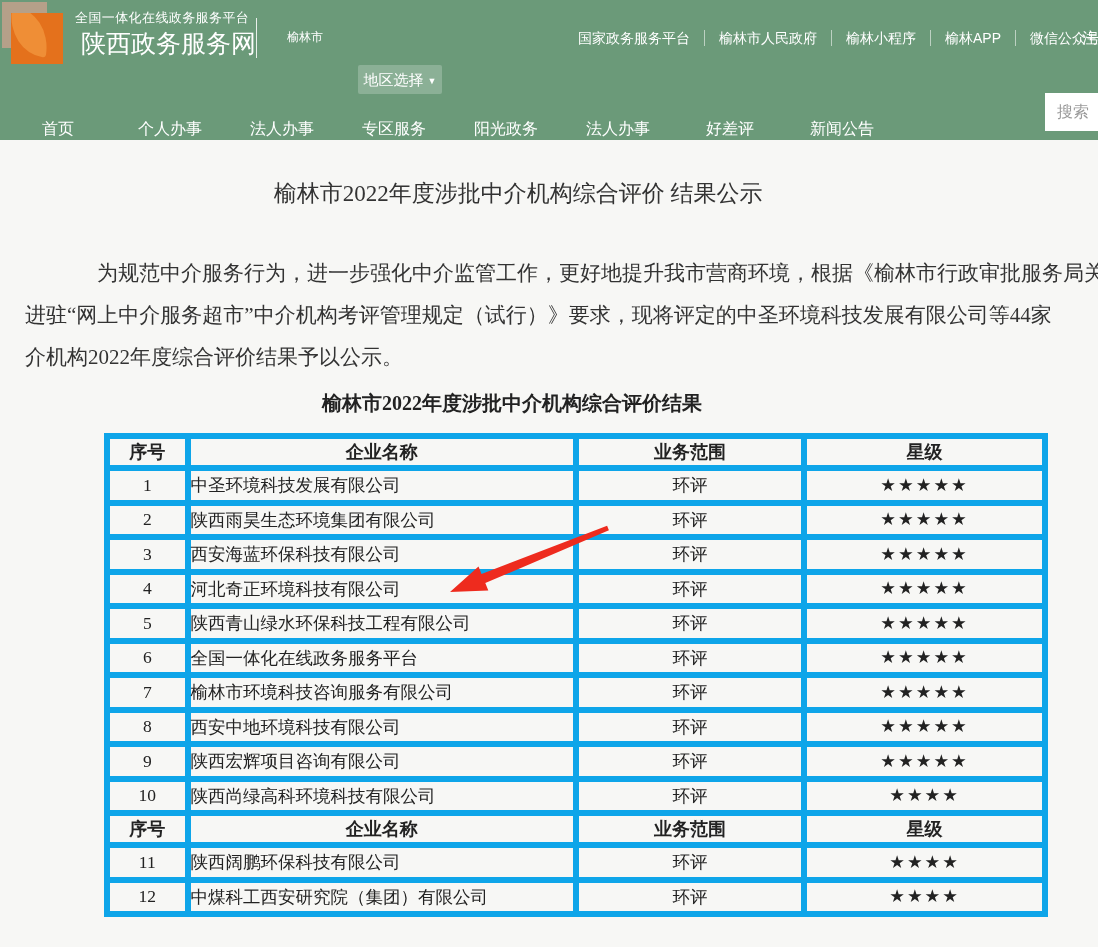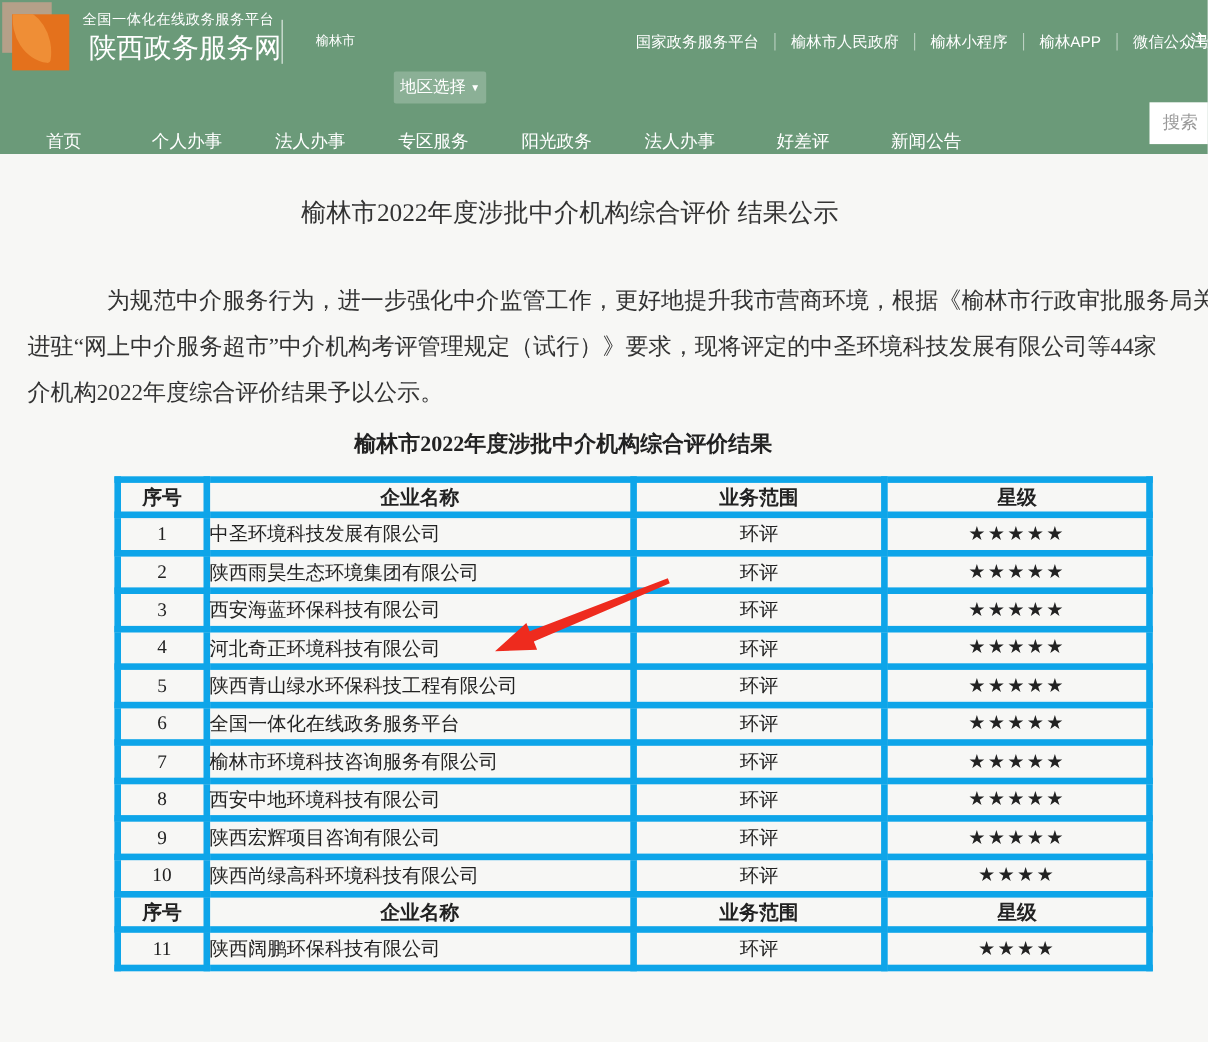--- a/index.html
+++ b/index.html
@@ -193,19 +193,25 @@
           <th>企业名称</th>
           <th>业务范围</th>
           <th>星级</th>
         </tr>
         <tr>
           <td class="c-no">11</td>
           <td class="c-name">陕西阔鹏环保科技有限公司</td>
           <td class="c-scope">环评</td>
           <td class="c-stars">★★★★</td>
         </tr>
+        <tr>
+          <td class="c-no">12</td>
+          <td class="c-name">中煤科工西安研究院（集团）有限公司</td>
+          <td class="c-scope">环评</td>
+          <td class="c-stars">★★★★</td>
+        </tr>
       </tbody>
   </table>
 
   <svg class="arrow-annotation" viewBox="0 0 175 85" xmlns="http://www.w3.org/2000/svg">
     <polygon points="10,74 38.5,48.4 41.5,55.9 167.1,7.7 168.9,12.3 45.3,65.1 48.3,72.6" fill="#ee2b1e"></polygon>
   </svg>
 </div>
 
 </body></html>

